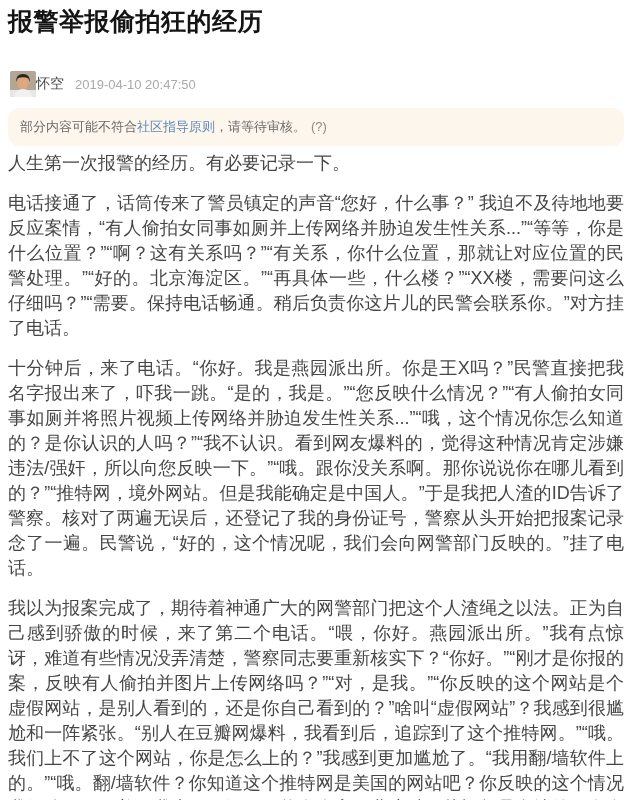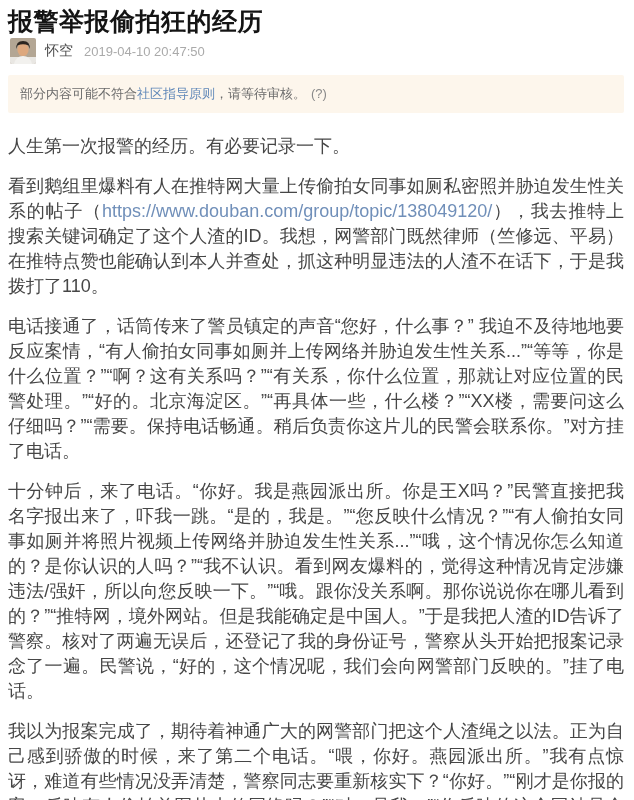--- a/index.html
+++ b/index.html
@@ -8,59 +8,58 @@
     background: #ffffff;
     font-family: "Liberation Sans", "DejaVu Sans", sans-serif;
     color: #4a4a4a;
   }
   .container { padding: 4px 10px 10px 8px; }
 
   .post-title {
     font-size: 25px;
     font-weight: bold;
     color: #141414;
-    margin: 2px 0 1px 0;
+    margin: 2px 0 34px 0;
     line-height: 1.25;
     letter-spacing: 0.5px;
   }
 
   .author-row {
     display: flex;
     align-items: center;
     margin: 0 0 11px 2px;
   }
   .avatar {
     width: 26px;
     height: 26px;
     display: inline-block;
     border-radius: 2px;
     overflow: hidden;
     flex: 0 0 auto;
   }
   .author-name {
     font-size: 14px;
     color: #494949;
-    margin-left: 9px;
     text-decoration: none;
   }
   .timestamp {
     font-size: 13px;
     color: #aaaaaa;
     margin-left: 11px;
     text-align: center;
   }
 
   .notice {
     background: #fdf6ec;
-    border-radius: 2px;
+    border-radius: 12px;
     padding: 9px 12px;
     font-size: 13px;
     color: #6b6b6b;
     line-height: 1.5;
-    margin-bottom: 21px;
+    margin-bottom: 5px;
   }
   .notice a {
     color: #5f87b8;
     text-decoration: none;
   }
   .notice .help {
     color: #8a8a8a;
     margin-left: 5px;
     cursor: pointer;
   }
@@ -99,19 +98,18 @@
     </span>
     <a class="author-name" href="#">怀空</a>
     <span class="timestamp">2019-04-10 20:47:50</span>
   </div>
 
   <div class="notice"><span>部分内容可能不符合</span><a href="#">社区指导原则</a><span>，请等待审核。</span><span class="help">(?)</span>
   </div>
 
   <div class="post-body">
       <p><span>人生第一次报警的经历。有必要记录一下。</span></p>
-      <p><span>看到鹅组里爆料有人在推特网大量上传偷拍女同事如厕私密照并胁迫发生性关系的帖子（</span><a href="#">https://www.douban.com/group/topic/138049120/</a><span>），我去推特上搜索关键词确定了这个人渣的ID。我想，网警部门既然律师（竺修远、平易）在推特点赞也能确认到本人并查处，抓这种明显违法的人渣不在话下，于是我拨打了110。</span></p>
       <p><span>电话接通了，话筒传来了警员镇定的声音“您好，什么事？” 我迫不及待地地要反应案情，“有人偷拍女同事如厕并上传网络并胁迫发生性关系...”“等等，你是什么位置？”“啊？这有关系吗？”“有关系，你什么位置，那就让对应位置的民警处理。”“好的。北京海淀区。”“再具体一些，什么楼？”“XX楼，需要问这么仔细吗？”“需要。保持电话畅通。稍后负责你这片儿的民警会联系你。”对方挂了电话。</span></p>
       <p><span>十分钟后，来了电话。“你好。我是燕园派出所。你是王X吗？”民警直接把我名字报出来了，吓我一跳。“是的，我是。”“您反映什么情况？”“有人偷拍女同事如厕并将照片视频上传网络并胁迫发生性关系...”“哦，这个情况你怎么知道的？是你认识的人吗？”“我不认识。看到网友爆料的，觉得这种情况肯定涉嫌违法/强奸，所以向您反映一下。”“哦。跟你没关系啊。那你说说你在哪儿看到的？”“推特网，境外网站。但是我能确定是中国人。”于是我把人渣的ID告诉了警察。核对了两遍无误后，还登记了我的身份证号，警察从头开始把报案记录念了一遍。民警说，“好的，这个情况呢，我们会向网警部门反映的。”挂了电话。</span></p>
       <p><span>我以为报案完成了，期待着神通广大的网警部门把这个人渣绳之以法。正为自己感到骄傲的时候，来了第二个电话。“喂，你好。燕园派出所。”我有点惊讶，难道有些情况没弄清楚，警察同志要重新核实下？“你好。”“刚才是你报的案，反映有人偷拍并图片上传网络吗？”“对，是我。”“你反映的这个网站是个虚假网站，是别人看到的，还是你自己看到的？”啥叫“虚假网站”？我感到很尴尬和一阵紧张。“别人在豆瓣网爆料，我看到后，追踪到了这个推特网。”“哦。我们上不了这个网站，你是怎么上的？”我感到更加尴尬了。“我用翻/墙软件上的。”“哦。翻/墙软件？你知道这个推特网是美国的网站吧？你反映的这个情况我们管不了。美国我也不了解，可能在人家那儿这种图片视频是合法的，发布吸引人眼球啥的。”“好吧。我明白了。”“对了，我也知道有些人用翻/墙软件上国外的网站，不过呢，提醒你一下，最好不要看。要看也就看看，但别在国外的网站胡乱发言，也别把国外网站的内容截屏搬到国内，这些都是违法的，要负法律责任的。你以后注意下，也转告身边的同学朋友。”“好的好的。我明白了。”对方挂了电话，我感到十分尴尬。</span></p>
     </div>
 
 </div>
 
 </body></html>

